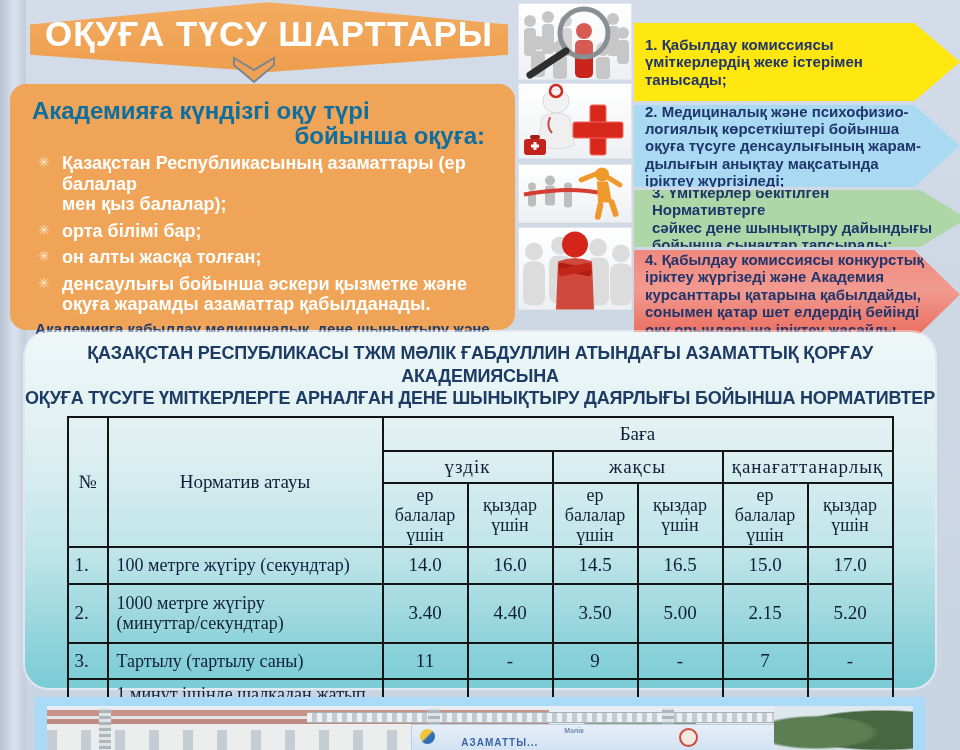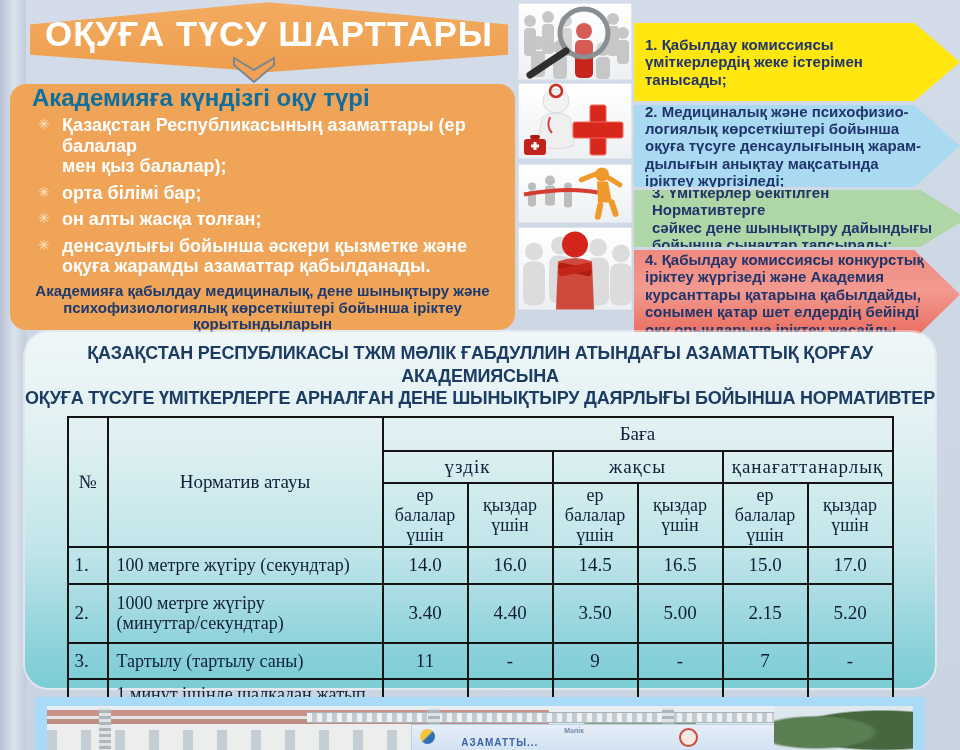--- a/index.html
+++ b/index.html
@@ -12,21 +12,21 @@
   
   .title-banner{position:absolute;left:30px;top:0;width:478px;height:72px;
         background:linear-gradient(180deg,#f3ac61,#ee9e4d);
         clip-path:polygon(0 34%,50% 3%,100% 34%,100% 76%,50% 100%,0 76%);
         display:flex;align-items:center;justify-content:center;}
   .title-banner span{color:#fff;font-size:35px;font-weight:bold;letter-spacing:1px;padding-bottom:4px;}
   .down-arrow{position:absolute;left:232px;top:56px;}
 
   
   .intro-panel{position:absolute;left:10px;top:84px;width:505px;height:246px;
-        background:#f0a458;border-radius:16px;padding-top:1px;box-sizing:border-box;}
+        background:#f0a458;border-radius:16px;padding-top:14px;box-sizing:border-box;}
   .intro-h1{color:#0e6e9e;font-weight:bold;font-size:24px;padding-left:22px;line-height:1.05;}
   .intro-h2{color:#0e6e9e;font-weight:bold;font-size:24px;text-align:right;padding-right:30px;line-height:1.05;}
   .bullets{list-style:none;margin:5px 0 0;padding:0 8px 0 36px;}
   .bullets li{position:relative;color:#fff;font-weight:bold;font-size:18px;line-height:1.14;
         margin-bottom:6px;padding-left:16px;}
   .star{position:absolute;left:-8px;top:2px;color:#f9e7c8;font-size:14px;font-weight:normal;}
   .intro-note{color:#1c3a6e;font-weight:bold;font-size:15px;line-height:1.12;text-align:center;margin-top:2px;}
   .ml{white-space:pre-line;}
 
   
@@ -101,20 +101,21 @@
 
   <div class="title-banner">
     <span>ОҚУҒА ТҮСУ ШАРТТАРЫ</span>
   </div>
   <svg class="down-arrow" width="44" height="28">
     <path d="M2,2 L22,14 L42,2 L42,9 L22,26 L2,9 Z" fill="#f0a155" stroke="#7d8590" stroke-width="2"></path>
   </svg>
 
   <div class="intro-panel">
     <div class="intro-h1">Академияға күндізгі оқу түрі</div>
+    <div class="intro-h2">бойынша оқуға:</div>
     <ul class="bullets">
       <li>
         <span class="star">✳</span>
         <span class="ml">Қазақстан Республикасының азаматтары (ер балалар
 мен қыз балалар);</span></li>
       <li>
         <span class="star">✳</span>
         <span class="ml">орта білімі бар;</span></li>
       <li>
         <span class="star">✳</span>

